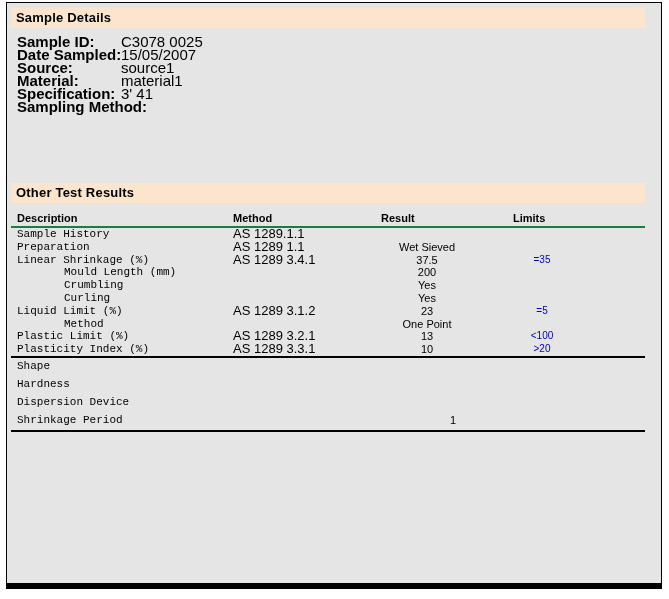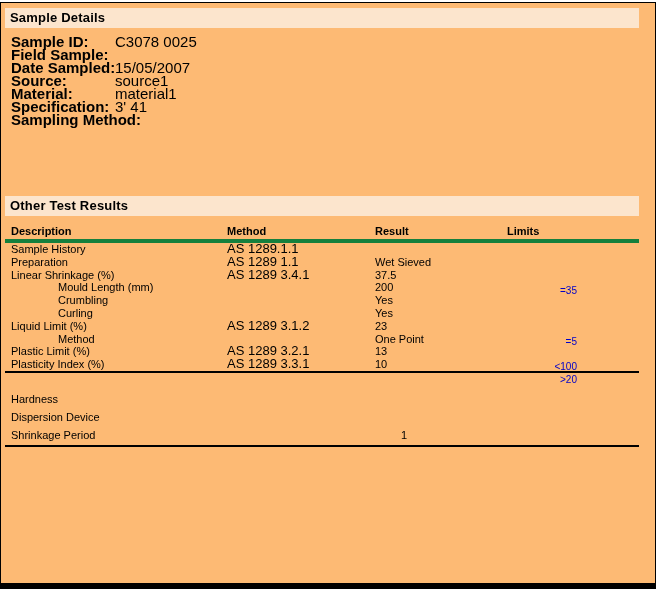--- a/index.html
+++ b/index.html
@@ -2,75 +2,71 @@
 <html><head>
 <meta charset="utf-8">
 <style>
   html,body{margin:0;padding:0;}
   body{
     width:669px;height:599px;background:#ffffff;position:relative;
     font-family:"Liberation Sans", sans-serif;color:#000;
     -webkit-font-smoothing:none;
   }
   .page{
-    position:absolute;left:0;top:2px;width:656px;height:587px;
+    position:absolute;left:6px;top:2px;width:656px;height:587px;
     border:1px solid #000;border-bottom:6px solid #000;
-    background:#fdba74;box-sizing:border-box;padding:5px 16px 0 4px;
+    background:#e5e5e5;box-sizing:border-box;padding:5px 16px 0 4px;
   }
   .section-bar{
     background:#FCE5CD;
     font-size:13px;font-weight:bold;letter-spacing:.2px;
     padding:3px 4px 3px 5px;line-height:14px;
   }
   
   .details{margin-top:7px;}
   .drow{display:flex;font-size:15px;line-height:13px;height:13px;}
   .dlabel{width:104px;font-weight:bold;padding-left:6px;white-space:nowrap;}
   .dvalue{white-space:nowrap;}
   
   .results-section{margin-top:70px;}
   .thead{
     display:grid;grid-template-columns:222px 148px 92px auto;
     font-size:11px;font-weight:bold;margin-top:9px;
-    border-bottom:4px solid #15803d;padding-bottom:2px;
+    border-bottom:2px solid #15803d;padding-bottom:2px;
   }
   .thead .h-desc{padding-left:6px;}
   .thead .h-result{}
   .thead .h-limits{padding-left:40px;}
   .trow{
     display:grid;grid-template-columns:222px 148px 92px auto;
     font-size:11px;line-height:12.8px;height:12.8px;
   }
   .trow.tall{height:18px;line-height:17px;}
-  .c-desc{padding-left:6px;white-space:nowrap;overflow:hidden;}
+  .c-desc{padding-left:6px;white-space:nowrap;overflow:hidden;font-family:Liberation Mono, monospace;}
   .trow.indent .c-desc{padding-left:53px;}
   .c-method{font-size:13px;white-space:nowrap;}
-  .c-result{text-align:left;white-space:nowrap;}
+  .c-result{text-align:center;white-space:nowrap;}
   .trow.result-offset .c-result{transform:translateX(26px);}
-  .c-limit{width:82px;text-align:right;color:#0000C8;font-size:10px;white-space:nowrap;margin-left:28px;margin-top:16px;}
+  .c-limit{width:82px;text-align:center;color:#0000C8;font-size:10px;white-space:nowrap;margin-left:28px;}
   .hr-thick{border-top:2px solid #000;height:0;}
   .hr-bottom{border-top:2px solid #000;height:0;}
 </style>
 </head>
 <body>
 
 <div class="page">
 
   <div class="section-bar">
     <span>Sample Details</span>
   </div>
 
   <div class="details">
     <div class="drow">
       <span class="dlabel">Sample ID:</span>
       <span class="dvalue">C3078 0025</span>
-    </div>
-    <div class="drow">
-      <span class="dlabel">Field Sample:</span>
-      <span class="dvalue"></span>
     </div>
     <div class="drow">
       <span class="dlabel">Date Sampled:</span>
       <span class="dvalue">15/05/2007</span>
     </div>
     <div class="drow">
       <span class="dlabel">Source:</span>
       <span class="dvalue">source1</span>
     </div>
     <div class="drow">
@@ -158,20 +154,21 @@
       <div class="trow">
         <span class="c-desc">Plasticity Index (%)</span>
         <span class="c-method">AS 1289 3.3.1</span>
         <span class="c-result">10</span>
         <span class="c-limit">&gt;20</span>
       </div>
 
       <div class="hr-thick"></div>
 
       <div class="trow tall">
+        <span class="c-desc">Shape</span>
         <span class="c-method"></span>
         <span class="c-result"></span>
         <span class="c-limit"></span>
       </div>
       <div class="trow tall">
         <span class="c-desc">Hardness</span>
         <span class="c-method"></span>
         <span class="c-result"></span>
         <span class="c-limit"></span>
       </div>

